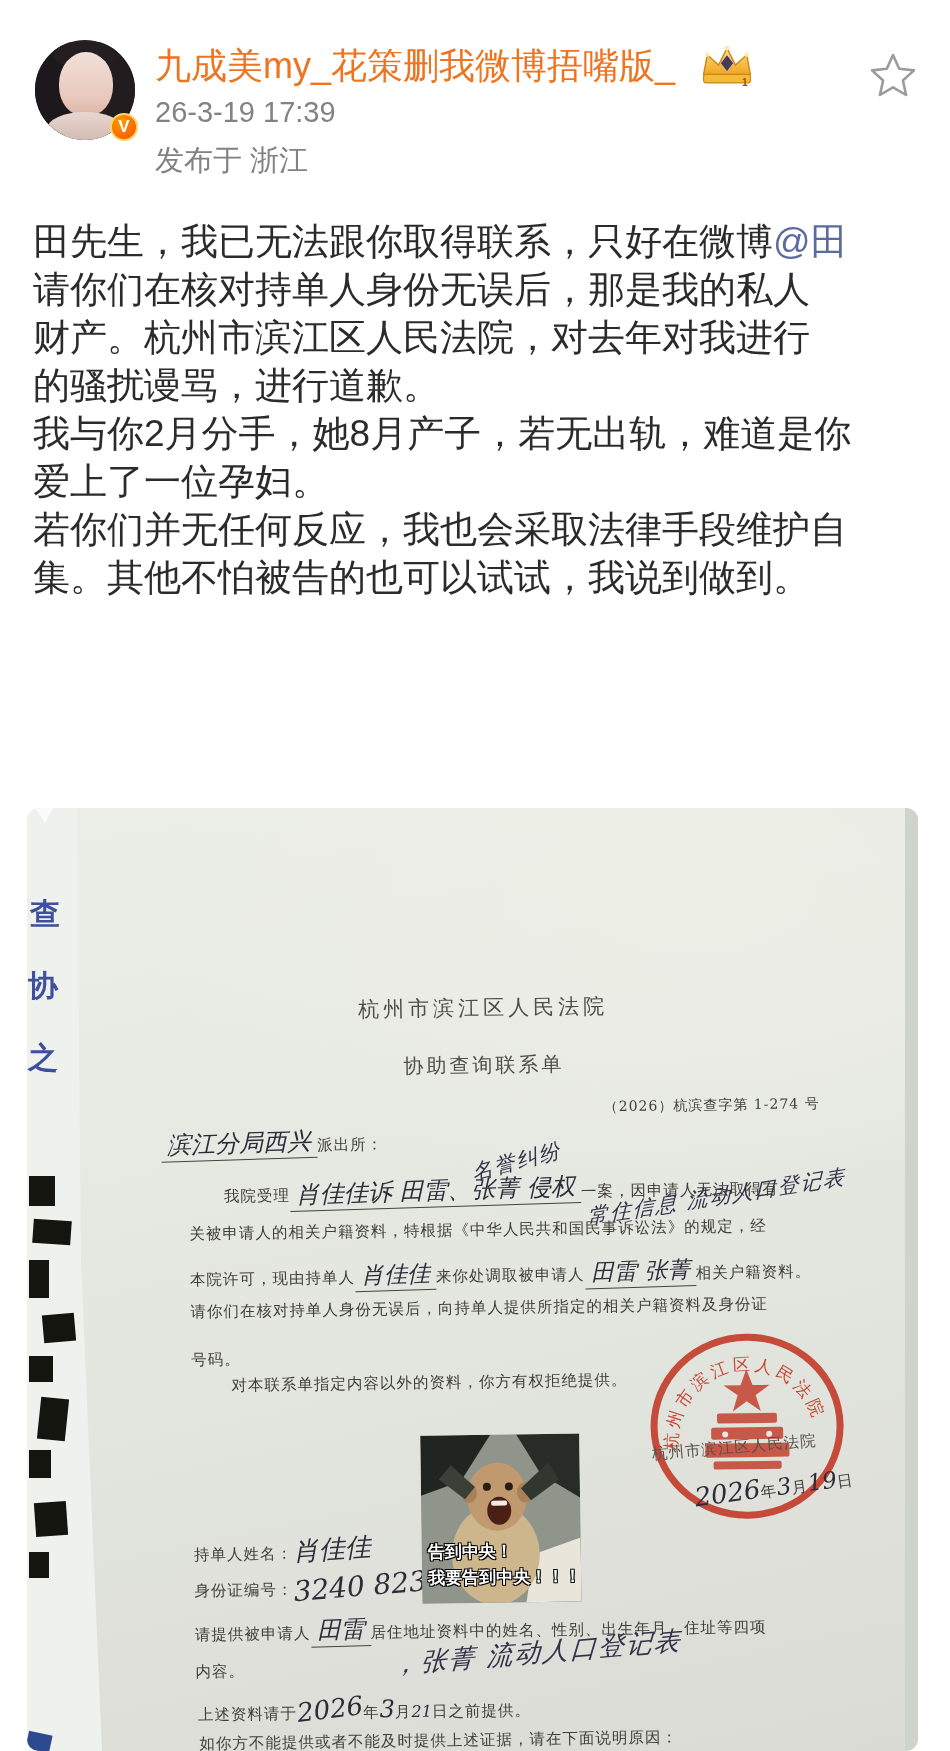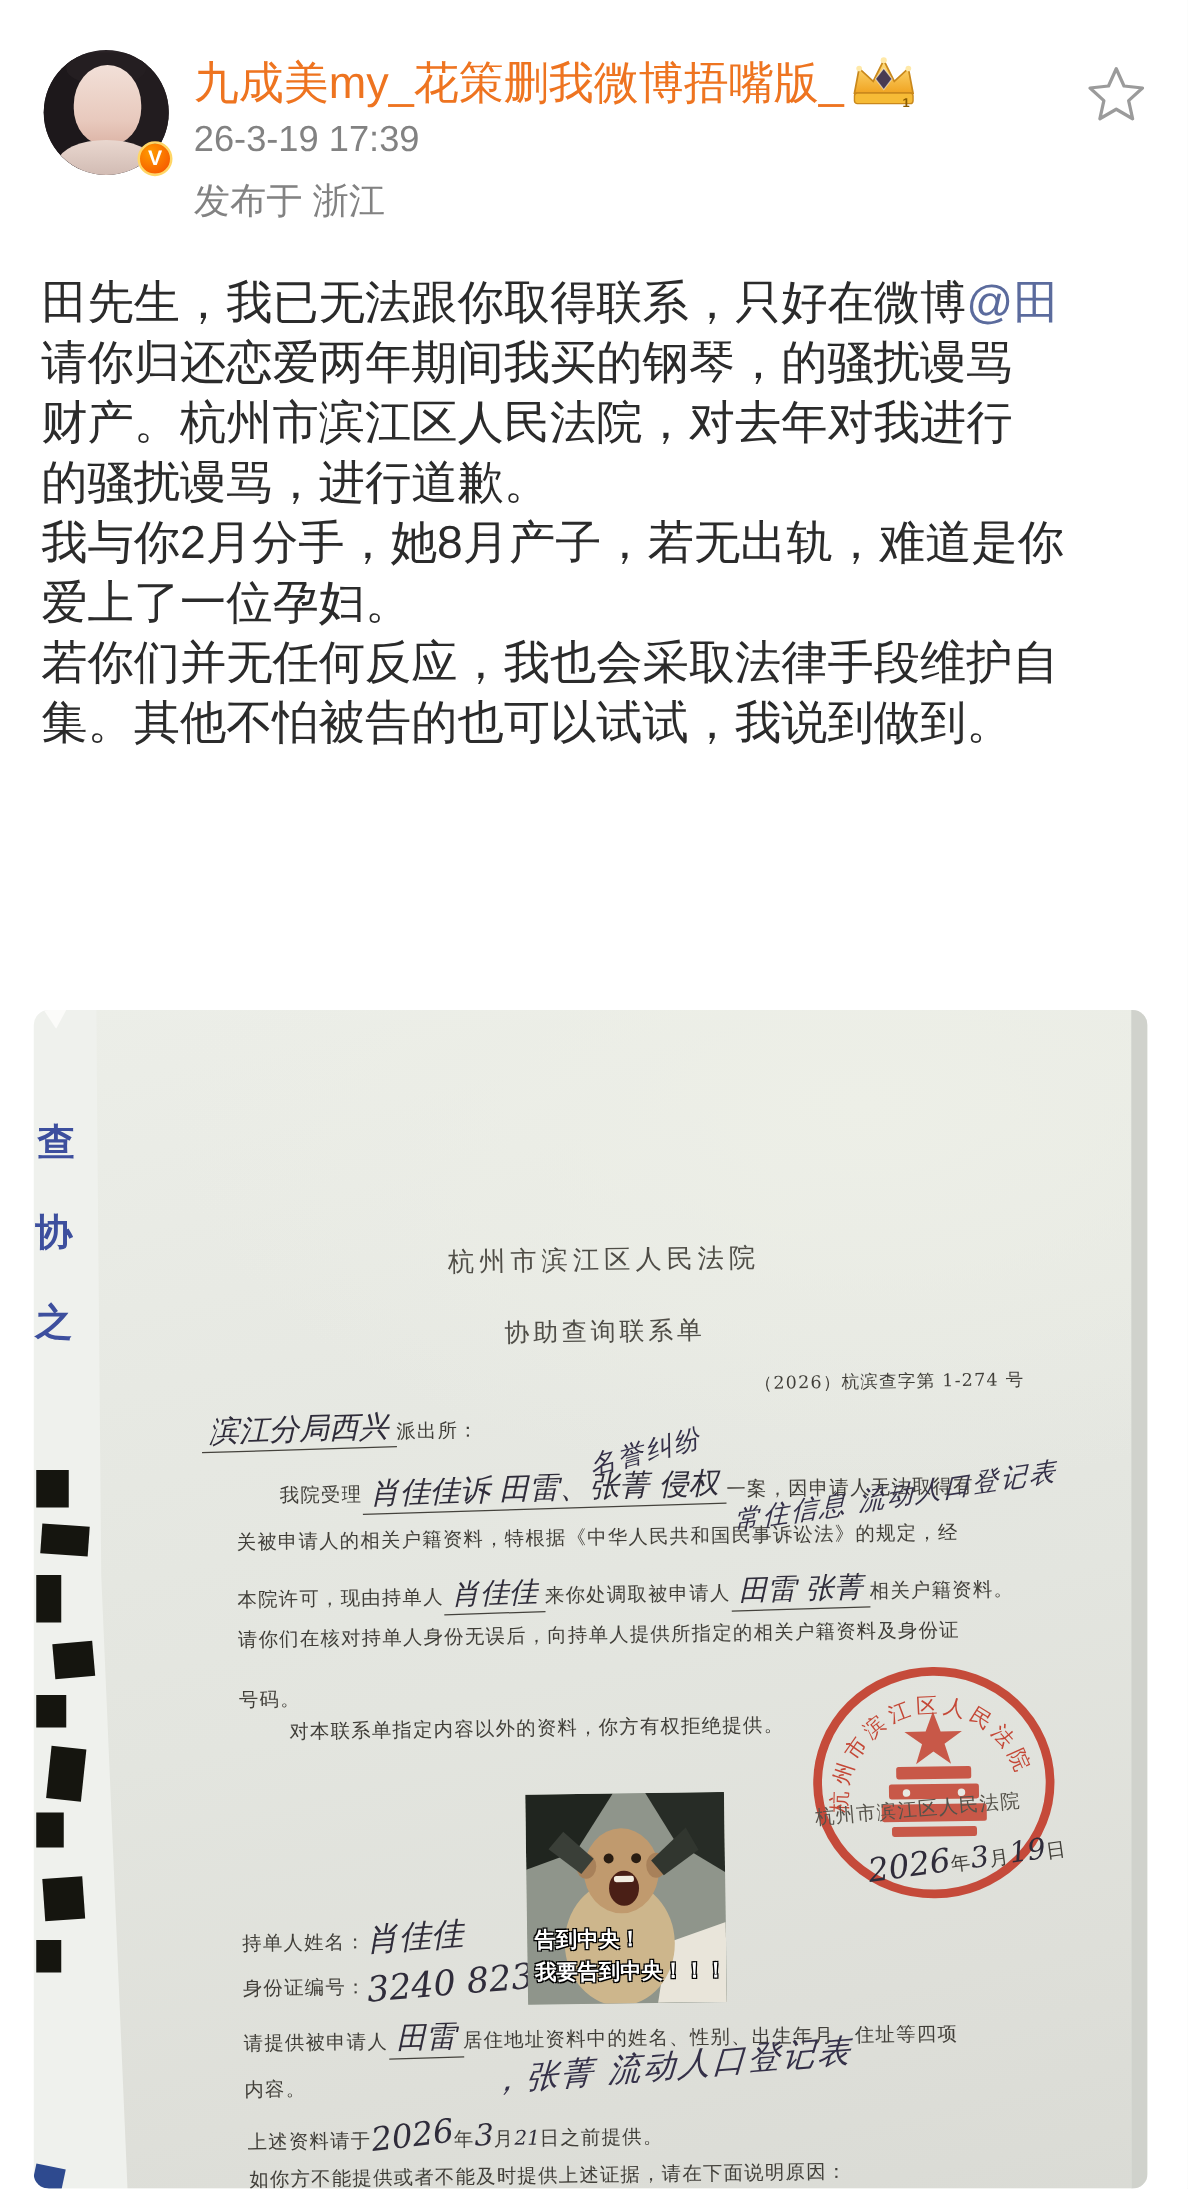--- a/index.html
+++ b/index.html
@@ -13,21 +13,21 @@
   .avatar .hairR{position:absolute;right:-16px;top:-2px;width:50px;height:112px;border-radius:50%;background:#221c1f;}
   .avatar .face{position:absolute;left:24px;top:12px;width:54px;height:64px;border-radius:50% 50% 46% 46%;
                 background:linear-gradient(180deg,#f2e0d8 0%,#e8c9bd 70%,#dcb4a6 100%);}
   .avatar .fringe{position:absolute;left:18px;top:2px;width:64px;height:26px;border-radius:0 0 60% 60%;background:#241e21;}
   .avatar .shoulder{position:absolute;left:12px;bottom:-6px;width:76px;height:34px;border-radius:50% 50% 0 0;
                 background:linear-gradient(180deg,#e9d7cf,#cdb6ae);}
   .vbadge{left:110px;top:113px;width:28px;height:28px;border-radius:50%;
           background:radial-gradient(circle at 35% 30%,#ff9b00,#f44c00);
           border:2px solid #ffd666;color:#fff;font-weight:bold;font-size:17px;
           display:flex;align-items:center;justify-content:center;box-sizing:border-box;}
-  .name-row{left:155px;top:40px;height:52px;display:flex;align-items:center;gap:2px;}
+  .name-row{left:155px;top:40px;height:52px;display:flex;align-items:center;gap:22px;}
   .username{font-size:36px;color:#ee7420;letter-spacing:0;white-space:nowrap;}
   .crown{width:60px;height:46px;}
   .star-btn{left:868px;top:50px;width:50px;height:50px;display:flex;align-items:center;justify-content:center;cursor:pointer;}
   .meta-row{left:155px;top:96px;font-size:29px;color:#828282;display:flex;gap:18px;white-space:nowrap;}
   .loc-row{left:155px;top:141px;font-size:29px;color:#828282;white-space:nowrap;}
 
   
   .post-body{left:33px;top:218px;width:895px;font-size:37px;line-height:48px;color:#2b2b2b;}
   .post-line{height:48px;white-space:nowrap;}
   .mention{color:#5b6b9d;}
@@ -105,21 +105,21 @@
     </svg>
   </div>
 
   <div class="abs meta-row">
     <span>26-3-19 17:39</span>
   </div>
   <div class="abs loc-row">发布于 浙江</div>
 
   <div class="abs post-body">
       <div class="post-line"><span>田先生，我已无法跟你取得联系，只好在微博</span><span class="mention">@田</span></div>
-      <div class="post-line"><span>请你归还恋爱两年期间我买的钢琴，的骚扰谩骂</span></div>
+      <div class="post-line"><span>请你们在核对持单人身份无误后，那是我的私人</span></div>
       <div class="post-line"><span>财产。杭州市滨江区人民法院，对去年对我进行</span></div>
       <div class="post-line"><span>的骚扰谩骂，进行道歉。</span></div>
       <div class="post-line"><span>我与你2月分手，她8月产子，若无出轨，难道是你</span></div>
       <div class="post-line"><span>爱上了一位孕妇。</span></div>
       <div class="post-line"><span>若你们并无任何反应，我也会采取法律手段维护自</span></div>
       <div class="post-line"><span>集。其他不怕被告的也可以试试，我说到做到。</span></div>
     </div>
 
   <div class="abs photo">
     <div class="abs right-strip"></div>

